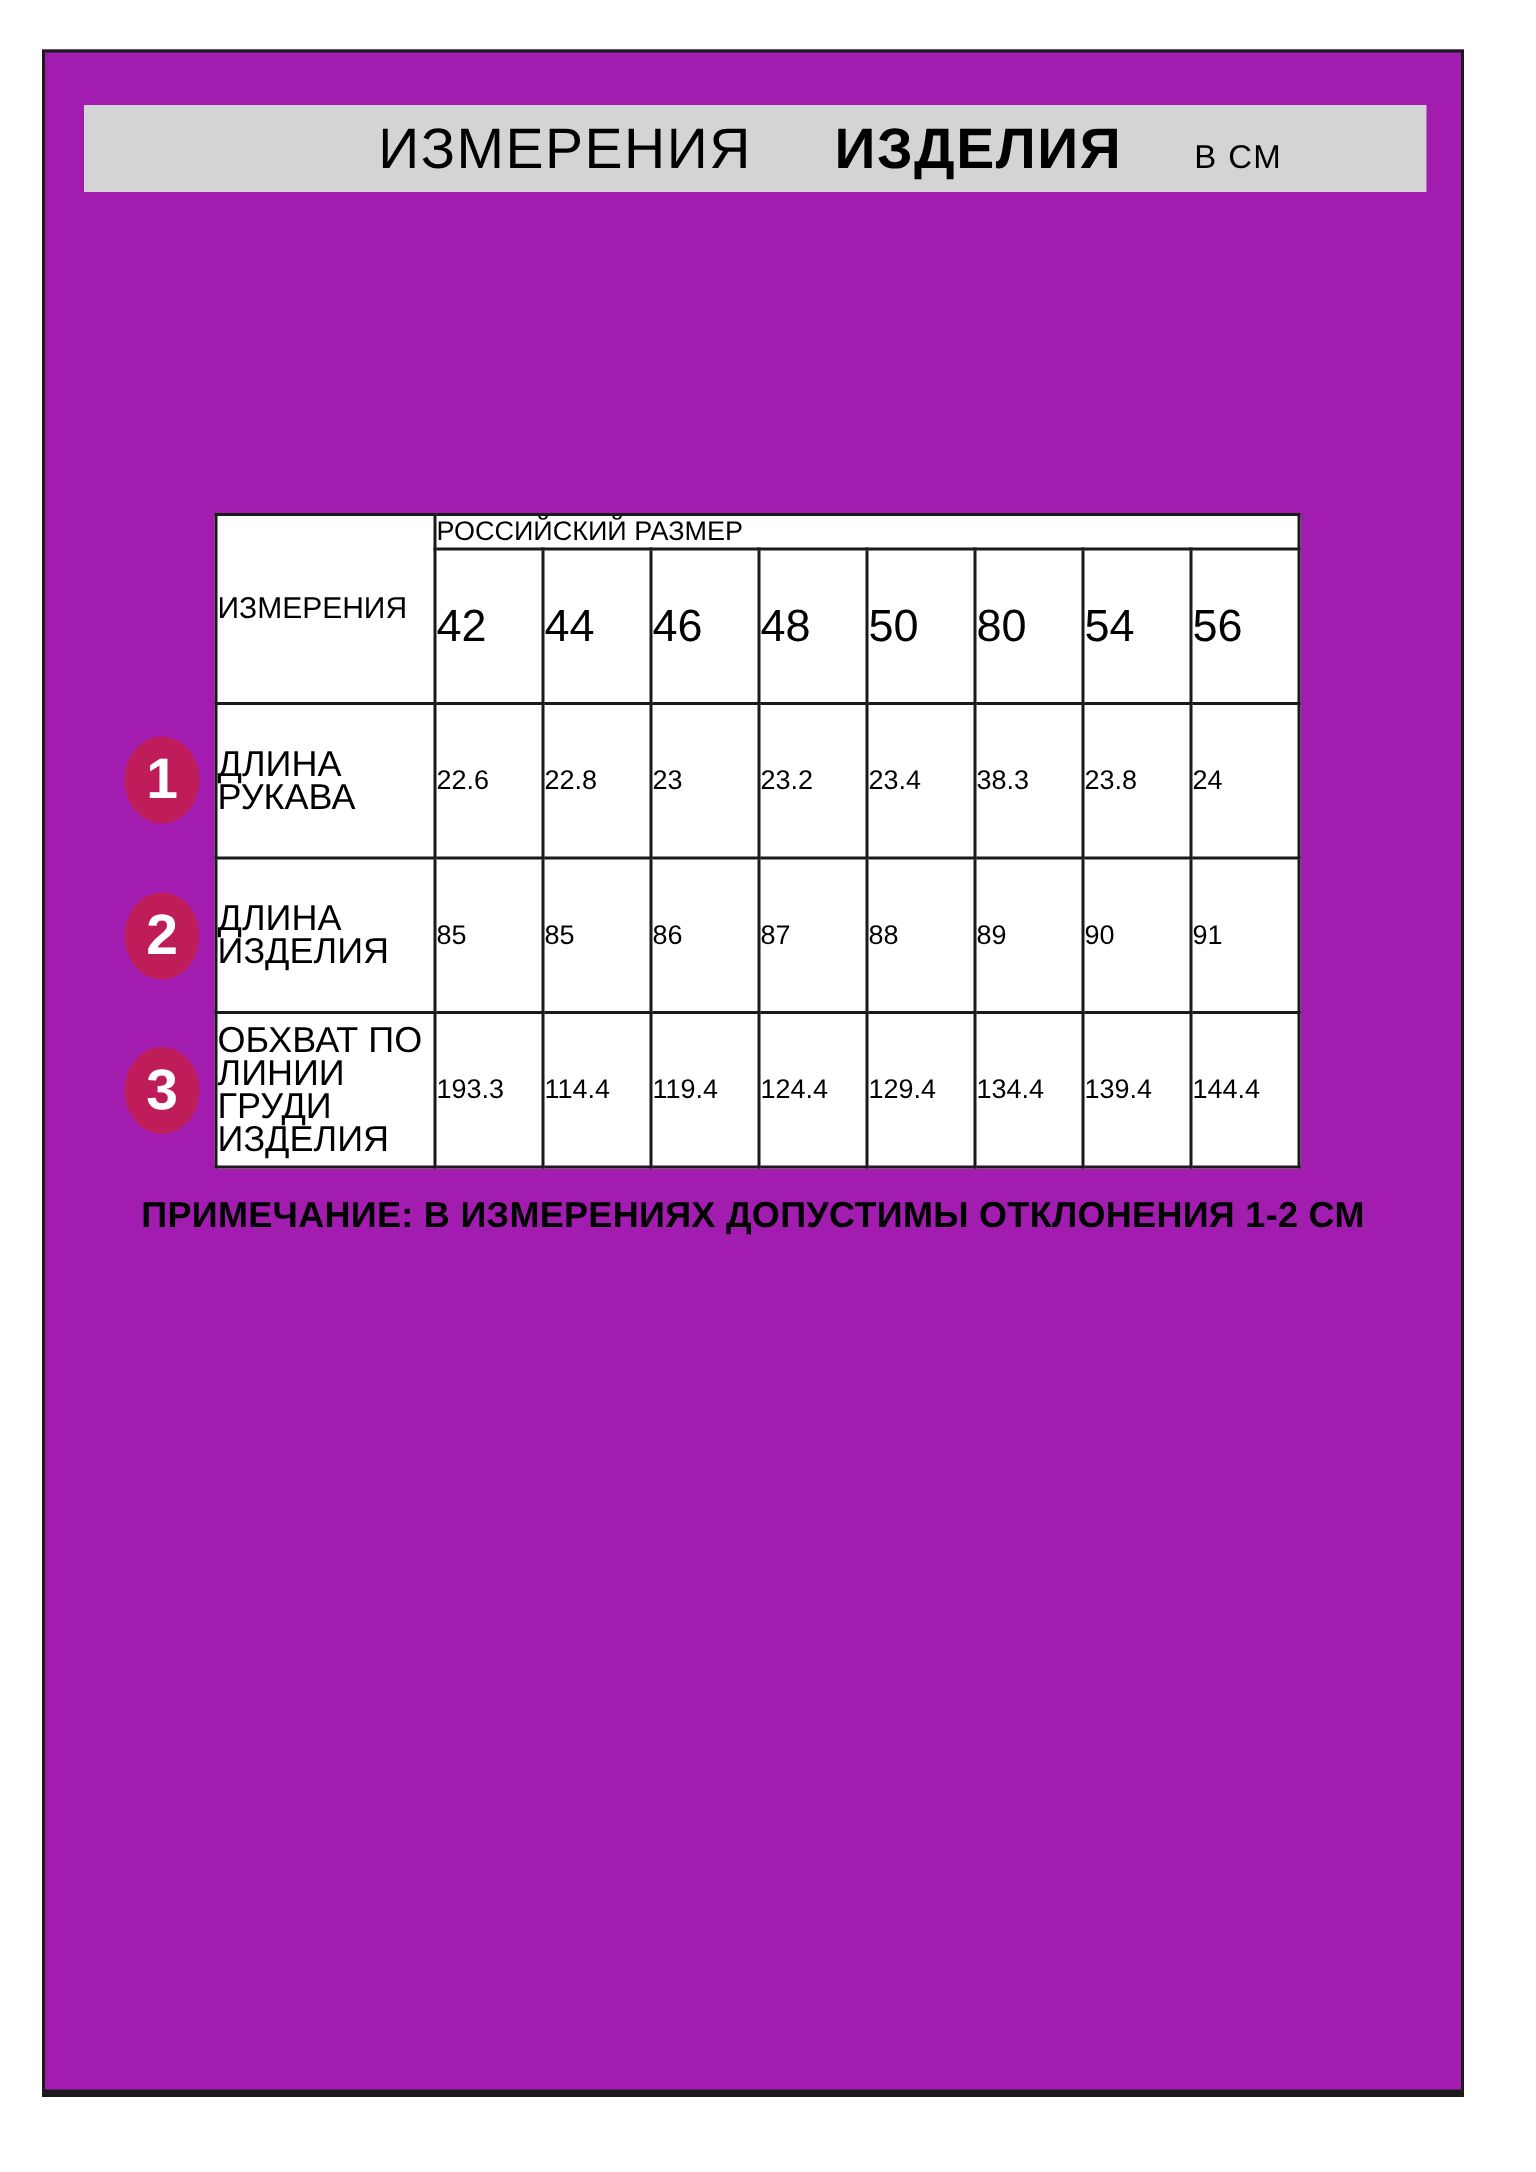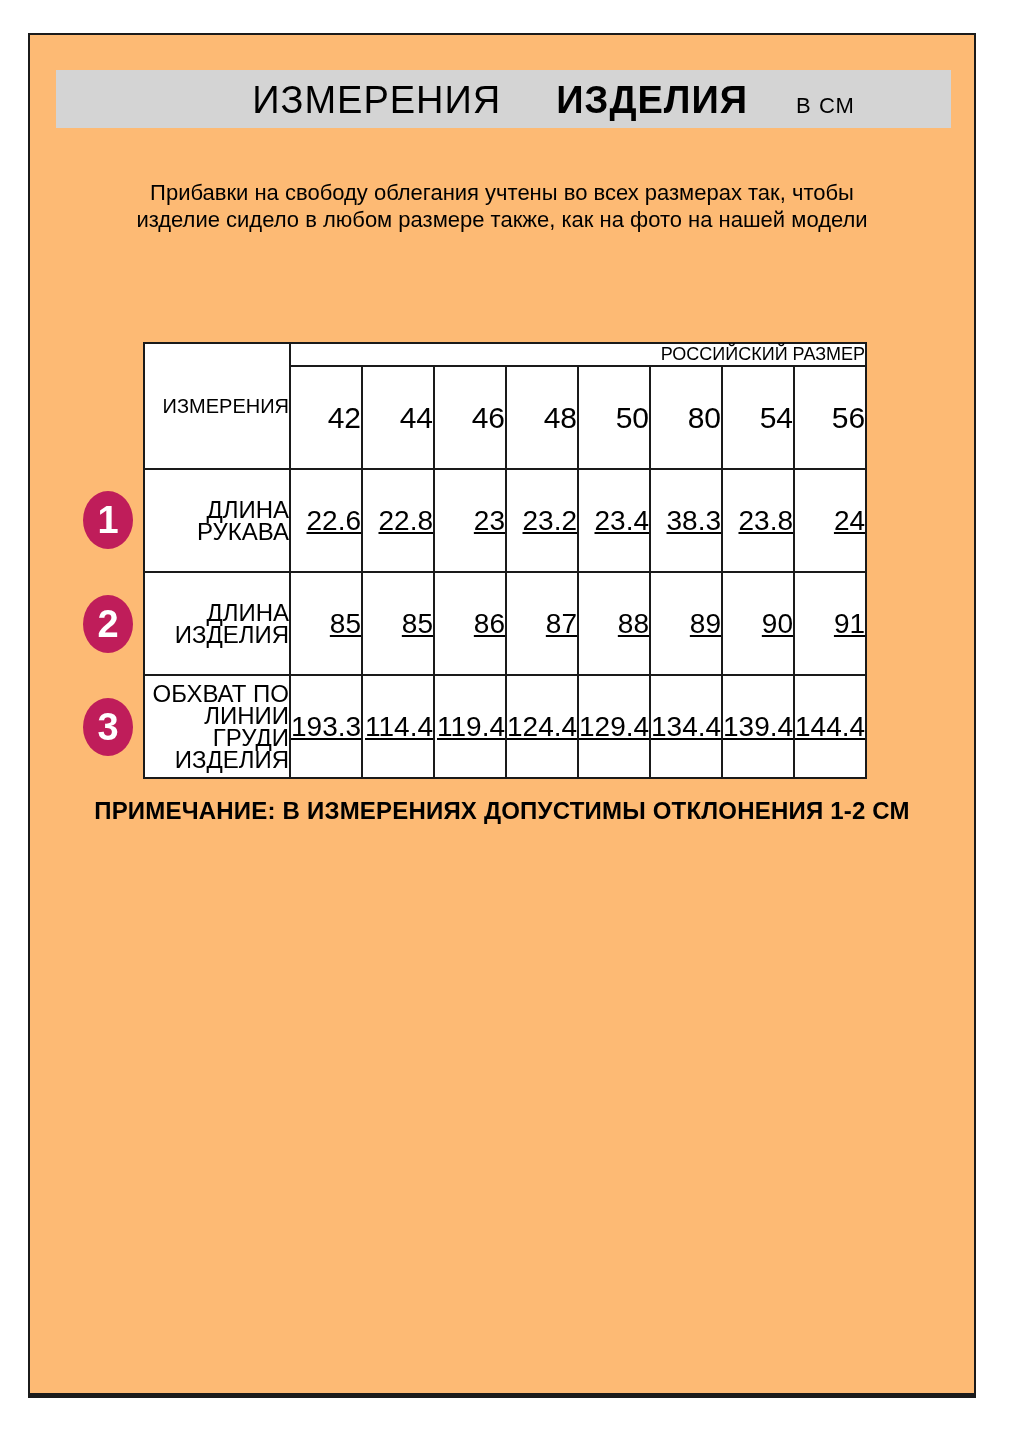--- a/index.html
+++ b/index.html
@@ -14,21 +14,21 @@
     font-family: "Liberation Sans", sans-serif;
     color: #000;
     position: relative;
   }
   .page {
     position: absolute;
     left: 28px; top: 33px;
     width: 948px; height: 1365px;
     border: 2px solid #1b1b1b;
     border-bottom-width: 5px;
-    background: #fdba74;
+    background: #a21caf;
   }
   .title-bar {
     position: absolute;
     left: 26px; top: 35px;
     width: 895px; height: 58px;
     background: var(--color-header_bg);
     display: flex;
     align-items: baseline;
     justify-content: center;
     padding-top: 9px;
@@ -63,30 +63,30 @@
   table.meas {
     position: absolute;
     left: 113px; top: 307px;
     border-collapse: collapse;
     table-layout: fixed;
     width: 722px;
     background: #fff;
   }
   table.meas th, table.meas td {
     border: 2px solid var(--line);
-    text-align: right;
+    text-align: left;
     vertical-align: middle;
     font-weight: 400;
     padding: 0;
   }
   th.group-head { height: 20px; font-size: 18px; }
   th.measure-head { font-size: 20px; }
   th.size-head { height: 103px; font-size: 30px; font-weight: 700; }
   th.row-label { font-size: 24px; line-height: 22px; white-space: pre-line; }
-  td.val { height: 103px; font-size: 28px; text-decoration: underline; }
+  td.val { height: 103px; font-size: 18px; }
   .badge {
     position: absolute;
     left: 53px;
     width: 50px; height: 58px;
     background: var(--color-accent);
     border-radius: 50%;
     display: flex;
     align-items: center;
     justify-content: center;
     color: #fff;
@@ -113,21 +113,20 @@
 
   <div class="title-bar">
     <div class="inner">
       <span class="title-w1">ИЗМЕРЕНИЯ</span>
       <span class="title-w2">ИЗДЕЛИЯ</span>
       <span class="title-unit">В СМ</span>
     </div>
   </div>
 
 
-  <div class="description">Прибавки на свободу облегания учтены во всех размерах так, чтобы изделие сидело в любом размере также, как на фото на нашей модели</div>
 
   <table class="meas">
     <colgroup>
       <col style="width:146px">
       <col style="width:72px">
         <col style="width:72px">
         <col style="width:72px">
         <col style="width:72px">
       <col style="width:72px">
         <col style="width:72px">

